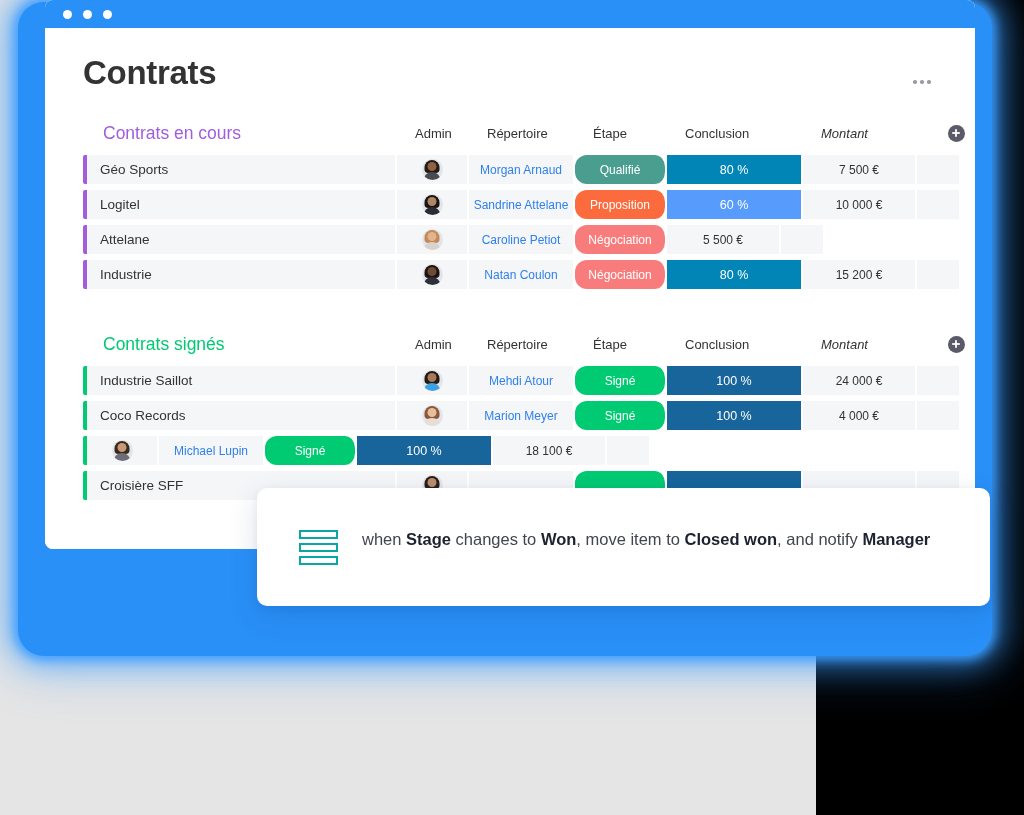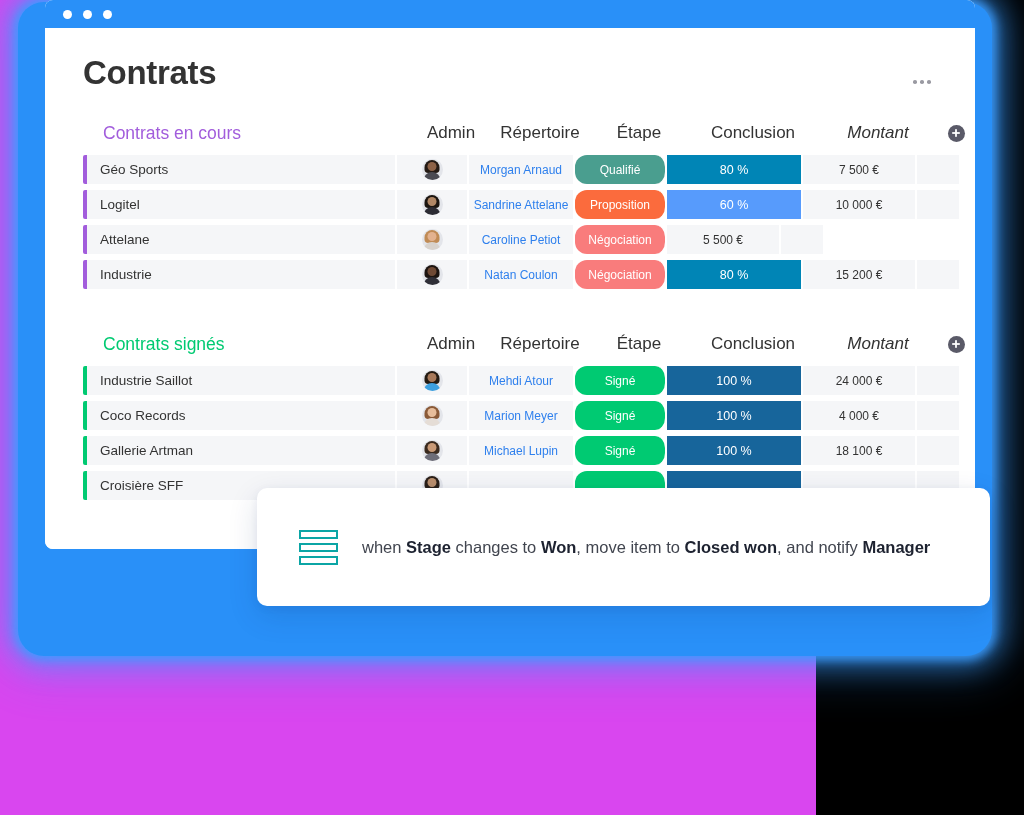--- a/index.html
+++ b/index.html
@@ -10,21 +10,21 @@
     height: 815px;
     background: #000000;
     font-family: "Liberation Sans", sans-serif;
     overflow: hidden;
   }
 
   #stage {
     position: relative;
     width: 816px;
     height: 815px;
-    background: #d946ef;
+    background: #e5e5e5;
   }
 
   
   .blue-backdrop {
     position: absolute;
     left: 18px;
     top: 2px;
     width: 974px;
     height: 654px;
     background: #2990f8;
@@ -113,23 +113,22 @@
     font-size: 17.5px;
     font-weight: normal;
     flex: 0 0 auto;
     width: 314px;
     padding-left: 2px;
   }
   .group-title.purple { color: #a25ddc; }
   .group-title.green  { color: #00ca72; }
 
   .col-head {
-    font-size: 17px;
+    font-size: 13px;
     color: #333333;
-    text-align: center;
     flex: 0 0 auto;
   }
   .c-admin  { width: 72px; }
   .c-rep    { width: 106px; }
   .c-etape  { width: 92px; }
   .c-conc   { width: 136px; }
   .c-mont   { width: 114px; font-style: italic; }
   .c-plus   { width: 42px; display: flex; justify-content: center; align-items: center; }
 
   .plus-btn {
@@ -241,21 +240,21 @@
     top: 488px;
     width: 733px;
     height: 118px;
     background: #ffffff;
     border-radius: 10px;
     box-shadow: 0 10px 30px rgba(16,42,100,0.14), 0 2px 8px rgba(16,42,100,0.06);
     display: flex;
     align-items: center;
     padding-left: 42px;
   }
-  .auto-inner { display: flex; align-items: center; gap: 24px; }
+  .auto-inner { display: flex; gap: 24px; }
   .auto-icon { display: flex; flex-direction: column; gap: 4px; }
   .auto-icon i {
     display: block;
     width: 39px; height: 9px;
     border: 2.5px solid #0ba5a5;
     background: #ffffff;
   }
   .auto-text {
     font-size: 16.5px;
     color: #41454f;
@@ -415,21 +414,20 @@
                 </span>
               </div>
               <div class="cell rep">Marion Meyer</div>
               <div class="badge" style="background: rgb(0, 202, 114);">Signé</div>
               <div class="conc" style="background: rgb(23, 101, 155);">100 %</div>
               <div class="cell mont">4 000 €</div>
               <div class="cell blank"></div>
             </div>
             <div class="row">
               <div class="row-bar bar-green"></div>
-              <div class="cell name">Gallerie Artman</div>
               <div class="cell admin">
                 <span class="avatar">
                   <span class="hair" style="background: rgb(58, 42, 30);"></span>
                   <span class="head" style="background: rgb(201, 154, 119);"></span>
                   <span class="body" style="background: rgb(109, 109, 120);"></span>
                 </span>
               </div>
               <div class="cell rep">Michael Lupin</div>
               <div class="badge" style="background: rgb(0, 202, 114);">Signé</div>
               <div class="conc" style="background: rgb(23, 101, 155);">100 %</div>

